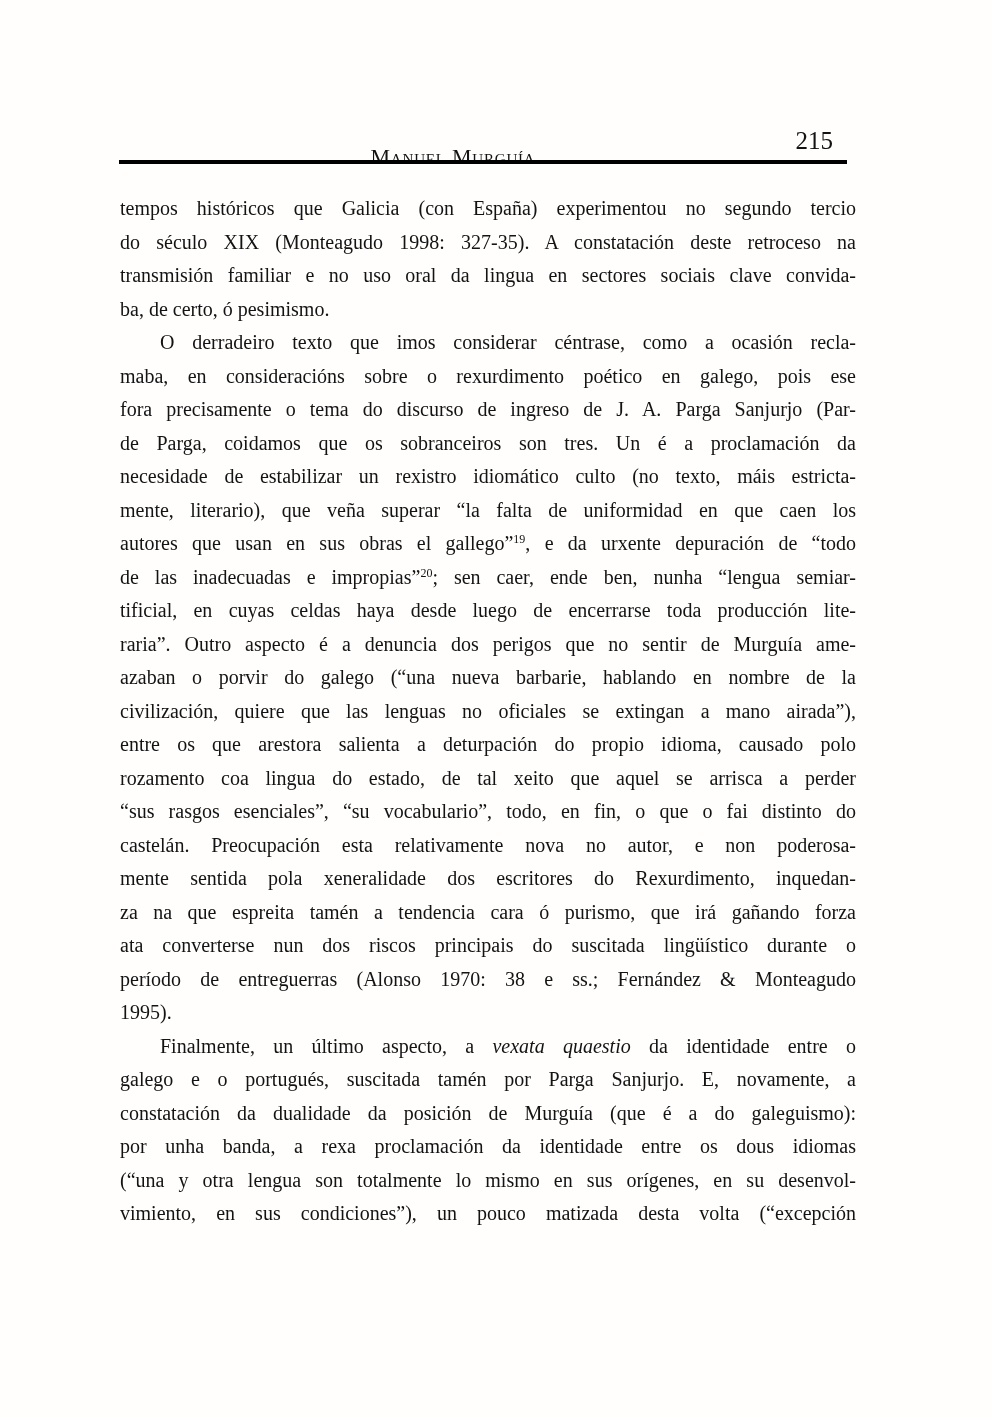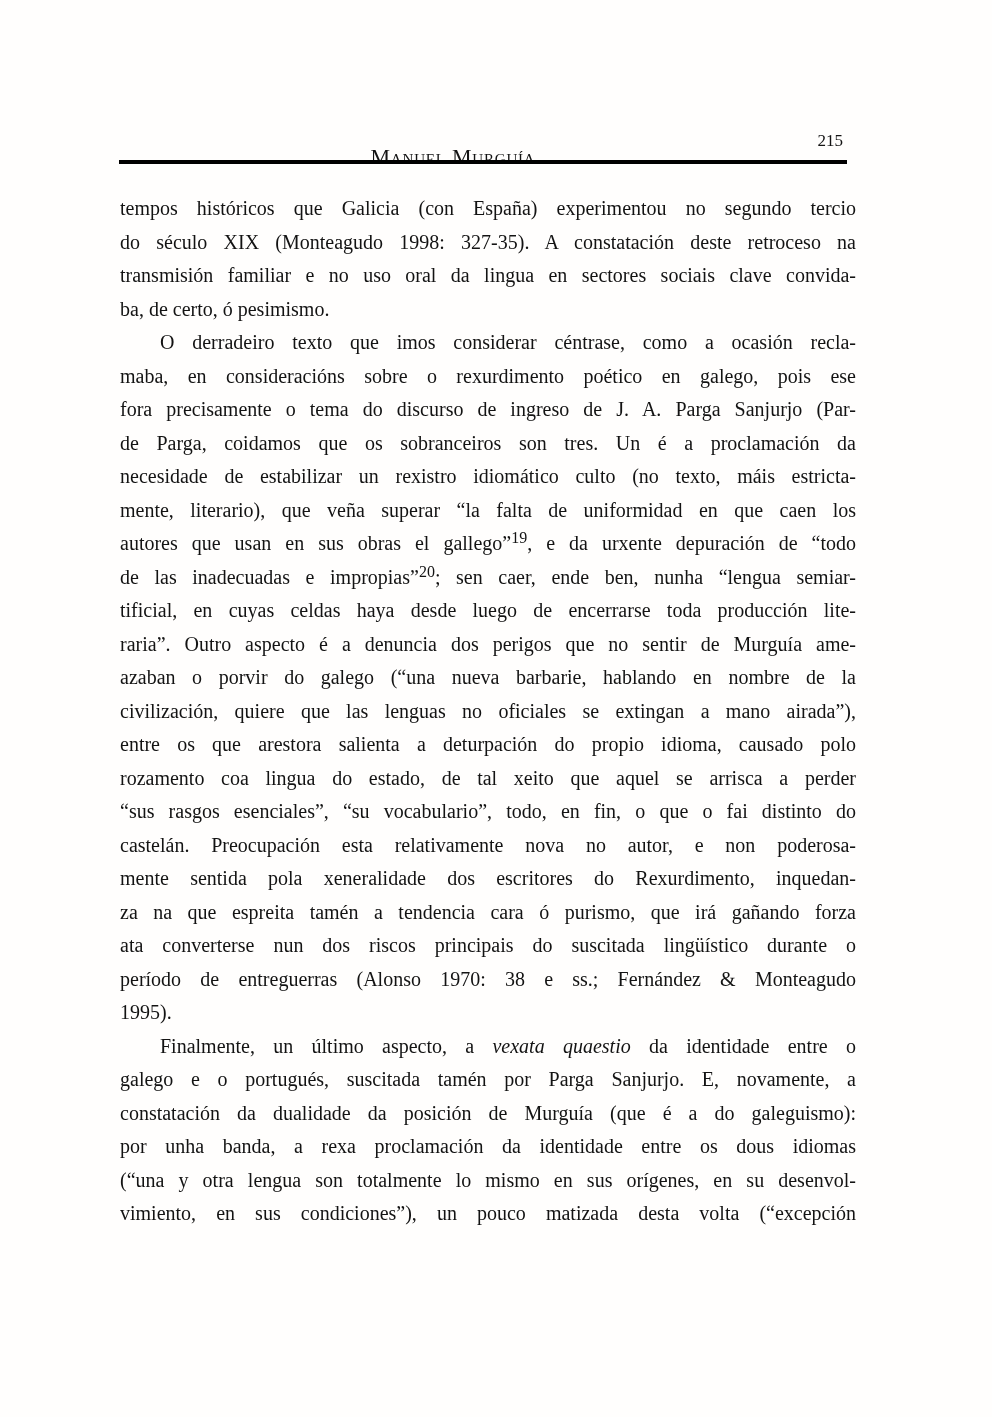--- a/index.html
+++ b/index.html
@@ -30,24 +30,24 @@
     margin-left: -31px;
     top: 16px;
     line-height: 28px;
     font-variant: small-caps;
     font-size: 22px;
     letter-spacing: 0.8px;
     white-space: nowrap;
   }
   .page-number {
     position: absolute;
-    right: 6px;
+    right: 16px;
     top: 0;
     line-height: 28px;
-    font-size: 17px;
+    font-size: 25px;
   }
   .header-rule {
     position: absolute;
     top: 160px;
     left: 119px;
     width: 728px;
     height: 4px;
     background: #000000;
   }
   .page-body {
@@ -65,21 +65,21 @@
     overflow: hidden;
     white-space: normal;
   }
   .line.para-end {
     text-align-last: left;
   }
   .line.indent {
     text-indent: 40px;
   }
   .fn-sup {
-    font-size: 16px;
+    font-size: 12px;
     line-height: 0;
     vertical-align: 7px;
   }
   .it {
     font-style: italic;
   }
 </style>
 </head>
 <body>
 

